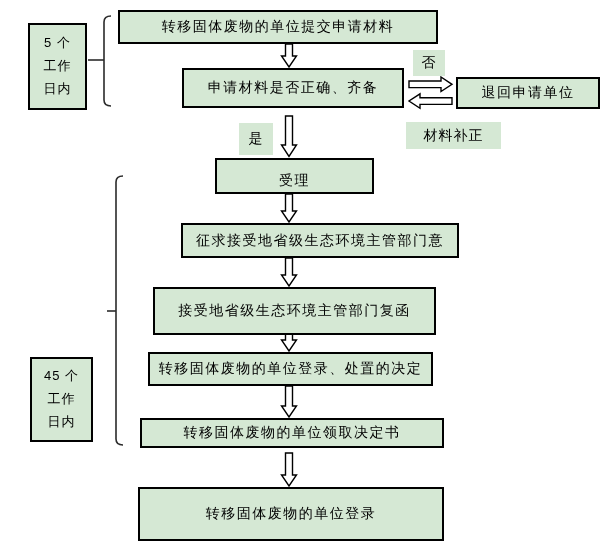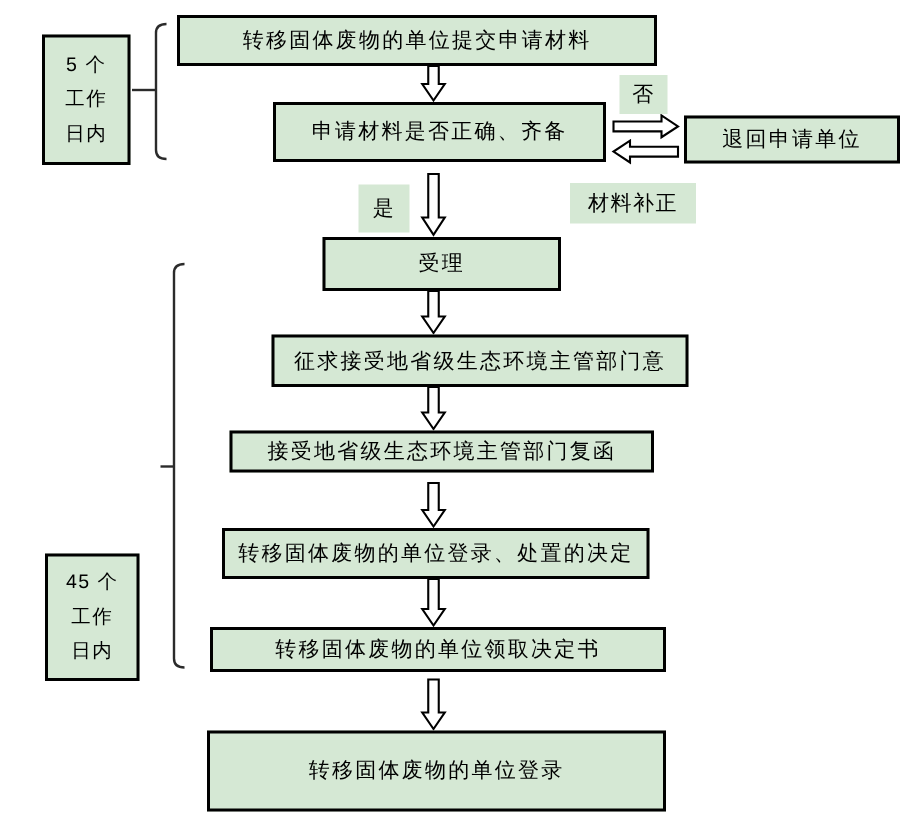--- a/index.html
+++ b/index.html
@@ -6,21 +6,21 @@
   .canvas{
     position:relative;width:602px;height:560px;background:#ffffff;
     font-family:"Liberation Sans","DejaVu Sans",sans-serif;color:#000;
     overflow:hidden;
   }
   .node{
     position:absolute;box-sizing:border-box;
     background:var(--fill,#d5e8d4);
     border:2px solid var(--border,#000);
     display:flex;align-items:center;justify-content:center;
-    font-size:14px;letter-spacing:1.5px;text-align:center;line-height:1.55;
+    font-size:14px;letter-spacing:1.5px;text-align:center;line-height:1.55;font-family:Liberation Serif, serif;
   }
   .node.multiline{flex-direction:column;}
   .tag{
     position:absolute;box-sizing:border-box;
     background:var(--fill,#d5e8d4);
     display:flex;align-items:center;justify-content:center;
     font-size:14px;letter-spacing:1px;text-align:center;
   }
   .side-box{
     position:absolute;box-sizing:border-box;
@@ -61,61 +61,61 @@
     <path class="arrow" d="M409,81 L441,81 L441,77 L452,84.3 L441,91.5 L441,87.6 L409,87.6 Z"></path>
     <path class="arrow" d="M452,97.8 L420,97.8 L420,93.8 L409,101 L420,108.3 L420,104.4 L452,104.4 Z"></path>
   </svg>
 
   <div class="side-box" style="left:28px;top:23px;width:59px;height:87px;">
     <div>5 个</div>
     <div>工作</div>
     <div>日内</div>
   </div>
 
-  <div class="side-box" style="left:30px;top:357px;width:63px;height:85px;margin-top:12px;">
+  <div class="side-box" style="left:30px;top:357px;width:63px;height:85px;">
     <div>45 个</div>
     <div>工作</div>
     <div>日内</div>
   </div>
 
   <div class="node" style="left:118px;top:10px;width:320px;height:34px;">
     <span>转移固体废物的单位提交申请材料</span>
   </div>
 
   <div class="node" style="left:182px;top:68px;width:222px;height:40px;">
     <span>申请材料是否正确、齐备</span>
   </div>
 
   <div class="node" style="left:456px;top:77px;width:144px;height:32px;">
     <span>退回申请单位</span>
   </div>
 
-  <div class="node" style="left:215px;top:158px;width:159px;height:36px;">
+  <div class="node" style="left:215px;top:158px;width:159px;height:36px;align-items:flex-end;">
     <span>受理</span>
   </div>
 
   <div class="node" style="left:155px;top:223px;width:278px;height:35px;margin-left:26px;">
     <span>征求接受地省级生态环境主管部门意</span>
   </div>
 
-  <div class="node" style="left:153px;top:287px;width:283px;height:28px;">
+  <div class="node" style="left:153px;top:287px;width:283px;height:48px;">
     <span>接受地省级生态环境主管部门复函</span>
   </div>
 
   <div class="node" style="left:148px;top:352px;width:285px;height:34px;">
     <span>转移固体废物的单位登录、处置的决定</span>
   </div>
 
   <div class="node" style="left:140px;top:418px;width:304px;height:30px;">
     <span>转移固体废物的单位领取决定书</span>
   </div>
 
   <div class="node multiline" style="left:138px;top:487px;width:306px;height:54px;">
     <div>转移固体废物的单位登录</div>
   </div>
 
   <div class="tag" style="left:413px;top:50px;width:32px;height:26px;">否</div>
 
   <div class="tag" style="left:239px;top:123px;width:34px;height:32px;">是</div>
 
-  <div class="tag" style="left:380px;top:122px;width:84px;height:27px;">材料补正</div>
+  <div class="tag" style="left:406px;top:122px;width:95px;height:27px;">材料补正</div>
 
 </div>
 
 </body></html>

